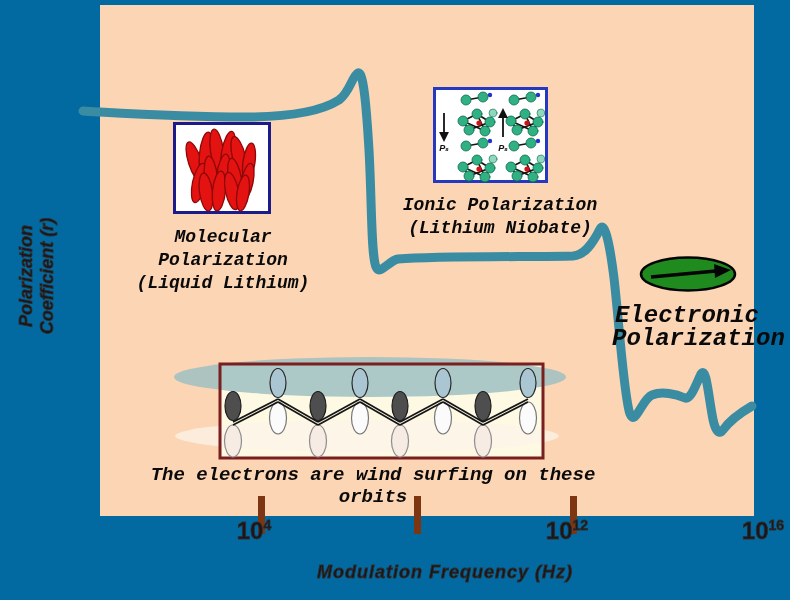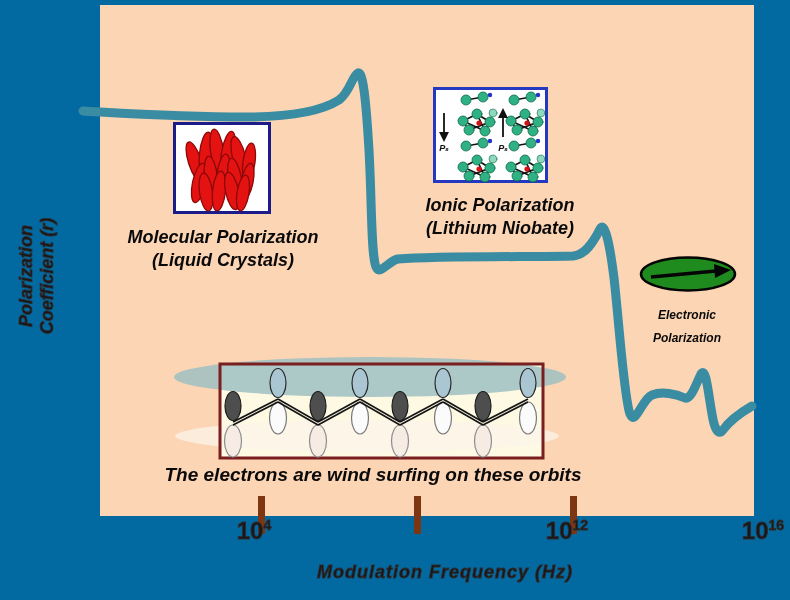--- a/index.html
+++ b/index.html
@@ -11,24 +11,24 @@
   .dark-label{color:#17171d;-webkit-text-stroke:0.8px #2e2e2e;font-weight:bold;}
   #x-axis-label{left:240px;top:562px;width:410px;text-align:center;font-size:18px;
                 font-style:italic;letter-spacing:1px;}
   #y-axis-label{left:-88px;top:255px;width:250px;text-align:center;font-size:18px;
                 font-style:italic;transform:rotate(-90deg);line-height:21px;}
   .tick-mark{width:7px;height:38px;background:#7e3512;top:496px;}
   .tick-label{top:517px;font-size:24px;width:70px;text-align:center;}
   .tick-label sup{font-size:14px;}
   
   .annot{color:#0a0a0a;font-weight:bold;font-style:italic;text-align:center;
-         font-family:Liberation Sans, sans-serif;}
+         font-family:Liberation Mono, monospace;}
   #molecular-label{left:108px;top:226px;width:230px;font-size:18px;line-height:23px;text-align:center;}
   #ionic-label{left:395px;top:194px;width:210px;font-size:18px;line-height:23px;}
-  #electronic-label{left:612px;top:304px;width:150px;font-size:12px;line-height:23px;}
+  #electronic-label{left:612px;top:304px;width:150px;font-size:24px;line-height:23px;}
   #caption{left:140px;top:464px;width:466px;font-size:19px;}
   svg{display:block;}
 </style>
 </head>
 <body>
 
 <div id="stage">
 
   <div id="plot-area" class="abs"></div>
 
@@ -205,21 +205,21 @@
   </div>
 
   <div id="x-axis-label" class="abs dark-label" style="font-style:italic">Modulation Frequency (Hz)</div>
   <div id="y-axis-label" class="abs dark-label">
     <div>Polarization</div>
     <div>Coefficient (r)</div>
   </div>
 
   <div id="molecular-label" class="abs annot">
     <div>Molecular Polarization</div>
-    <div>(Liquid Crystals)</div>
+    <div>(Liquid Lithium)</div>
   </div>
   <div id="ionic-label" class="abs annot">
     <div>Ionic Polarization</div>
     <div>(Lithium Niobate)</div>
   </div>
   <div id="electronic-label" class="abs annot">
     <div>Electronic</div>
     <div>Polarization</div>
   </div>
   <div id="caption" class="abs annot">The electrons are wind surfing on these orbits</div>

